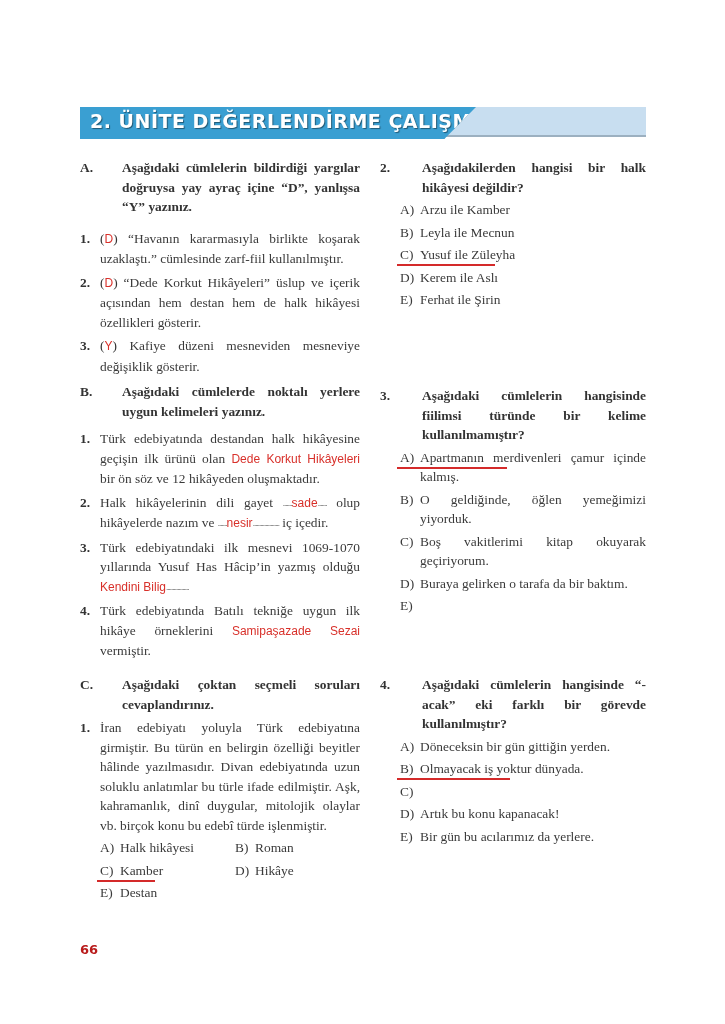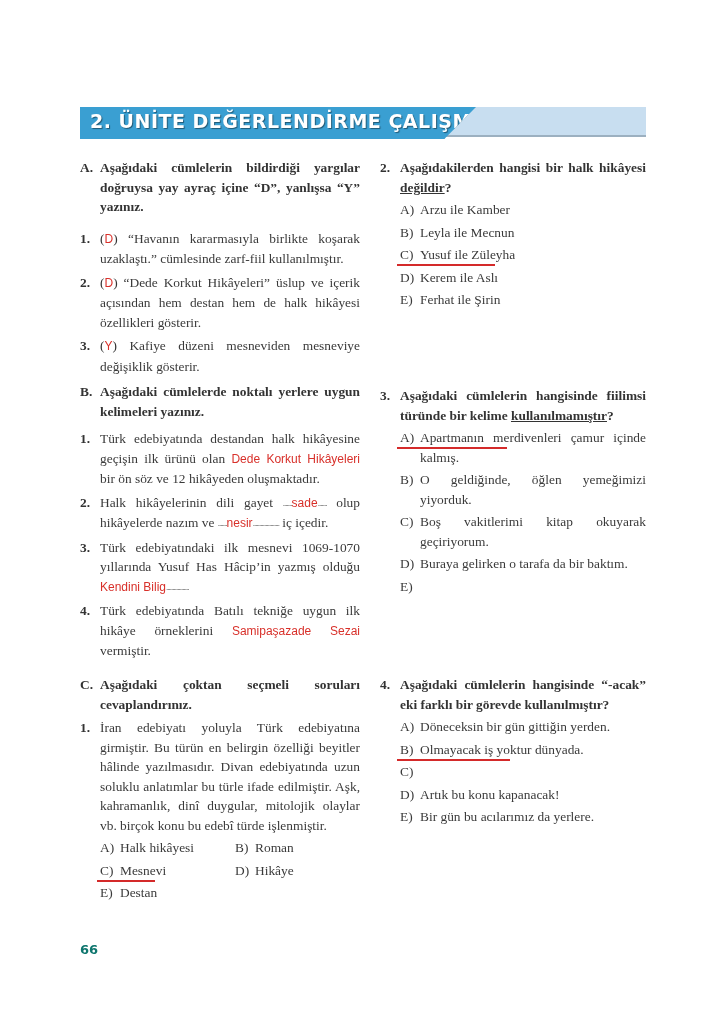--- a/index.html
+++ b/index.html
@@ -12,42 +12,42 @@
       clip-path: polygon(0 0, 100% 0, 100% 0, 92% 100%, 0 100%); box-shadow: 0 2px 2px rgba(0,0,0,0.3); }
     .banner-title { position: absolute; left: 10px; top: 3px; font-family: "DejaVu Sans", sans-serif; font-weight: bold;
       font-size: 19px; color: #ffffff; letter-spacing: 0.5px; text-shadow: 1px 1px 1px rgba(0,0,0,0.45); white-space: nowrap; }
 
     .col { position: absolute; font-size: 13.4px; line-height: 19.5px; }
     .col-left { left: 80px; width: 280px; }
     .col-right { left: 380px; width: 266px; }
 
     .head { font-weight: bold; display: flex; color: #333; }
     .head .num { width: 20px; flex-shrink: 0; }
-    .head .txt { flex: 1; text-align: justify; }
+    .head .txt { flex: 1; text-align: justify; margin-left: 22px; }
 
     .item { display: flex; margin-top: 4px; }
     .item .num { font-weight: bold; width: 20px; flex-shrink: 0; color: #333; }
     .item .txt { flex: 1; text-align: justify; }
     .mark { color: #d8302a; font-family: "Liberation Sans", sans-serif; font-size: 12px; }
     .paren { color: #333; }
 
     .opt { padding-left: 20px; margin-top: 3px; position: relative; display: flex; }
     .opt .lbl { width: 20px; flex-shrink: 0; }
     .opt .otxt { flex: 1; text-align: justify; }
     .underline-red { position: absolute; height: 2px; background: #d42a2a; }
-    .u-black { text-decoration: underline; }
+    .u-black { }
 
     .fill { color: #d8302a; font-family: "Liberation Sans", sans-serif; font-size: 12px; }
     .dots { color: #555; letter-spacing: -1px; font-size: 9px; vertical-align: 1px; }
 
     .opt-grid { padding-left: 20px; display: grid; grid-template-columns: 135px 120px; row-gap: 3px; margin-top: 3px; position: relative; }
     .opt-grid .cell { display: flex; }
     .opt-grid .lbl { width: 20px; }
 
-    .page-num { position: absolute; left: 80px; top: 942px; font-family: "DejaVu Sans", sans-serif; font-weight: bold; font-size: 13px; color: #0f766e; }
+    .page-num { position: absolute; left: 80px; top: 942px; font-family: "DejaVu Sans", sans-serif; font-weight: bold; font-size: 13px; color: #b91c1c; }
   </style>
 </head>
 <body>
 
 <div class="banner">
   <div class="banner-light"></div>
   <div class="banner-dark">
     <span class="banner-title">2. ÜNİTE DEĞERLENDİRME ÇALIŞMALARI</span>
   </div>
 </div>
@@ -164,21 +164,21 @@
     <div class="cell">
         <span class="lbl">A)</span>
         <span>Halk hikâyesi</span>
       </div>
     <div class="cell">
         <span class="lbl">B)</span>
         <span>Roman</span>
       </div>
     <div class="cell" style="position:relative;">
         <span class="lbl">C)</span>
-        <span>Mesnevi</span>
+        <span>Kamber</span>
       <span class="underline-red" style="left:-3px; top:19px; width:58px;"></span>
       </div>
     <div class="cell">
         <span class="lbl">D)</span>
         <span>Hikâye</span>
       </div>
     <div class="cell">
         <span class="lbl">E)</span>
         <span>Destan</span>
       </div>

